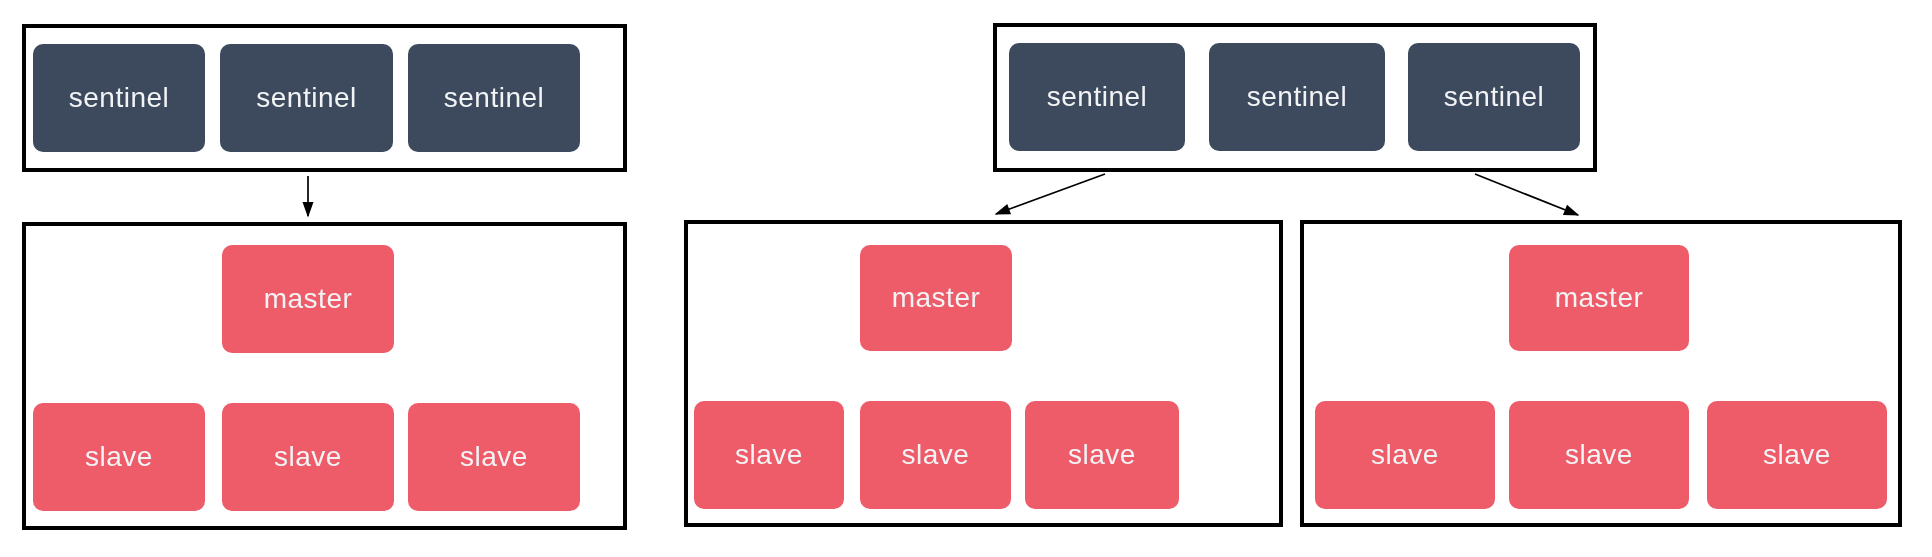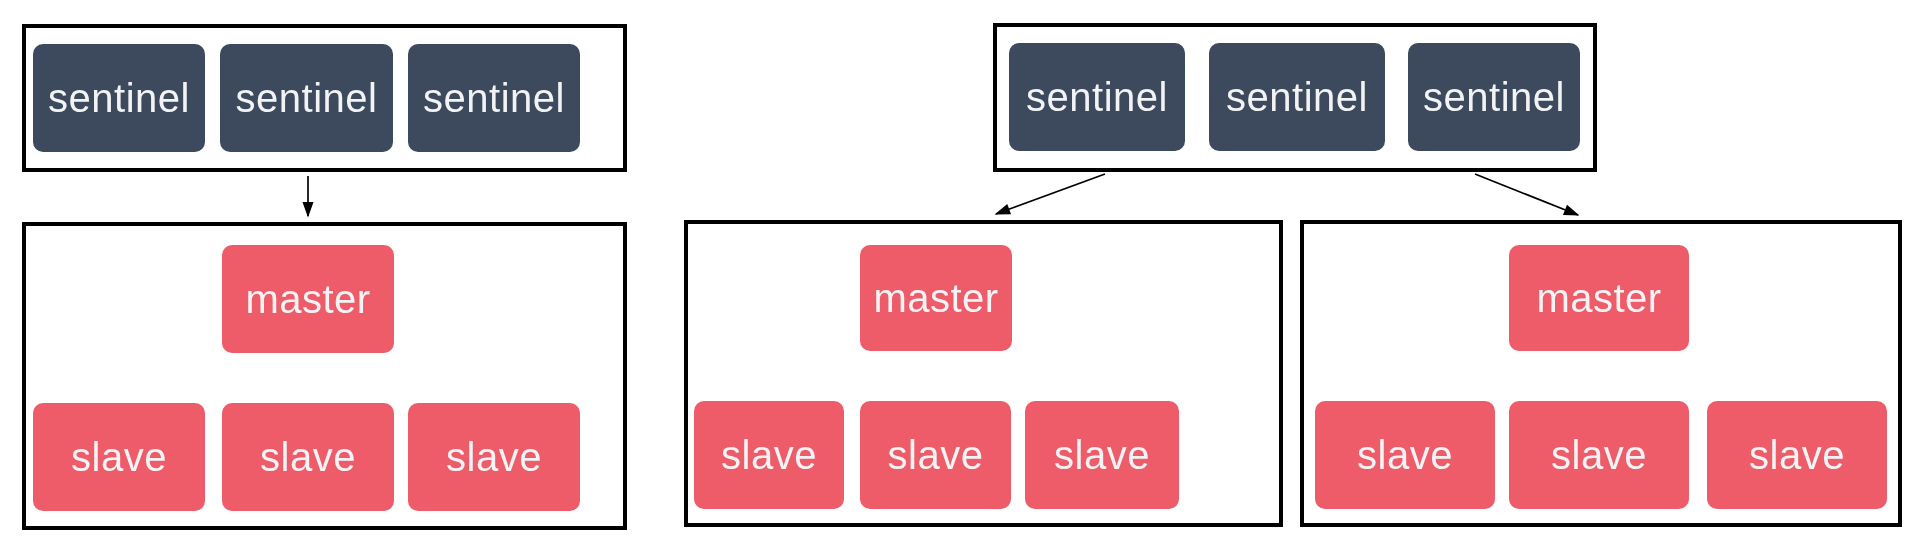--- a/index.html
+++ b/index.html
@@ -21,21 +21,21 @@
     border: 4px solid var(--c-border, #000);
     background: var(--c-background, #fff);
   }
   .node {
     position: absolute;
     box-sizing: border-box;
     border-radius: 10px;
     display: flex;
     align-items: center;
     justify-content: center;
-    font-size: 40px;
+    font-size: 28px;
     font-weight: 400;
     letter-spacing: 0.5px;
     color: var(--c-text, #f2f3f5);
     user-select: none;
   }
   .node-sentinel { background: var(--c-sentinel, #3d4a5d); }
   .node-redis    { background: var(--c-redis, #ee5c69); }
   svg.arrow-layer {
     position: absolute;
     left: 0; top: 0;

